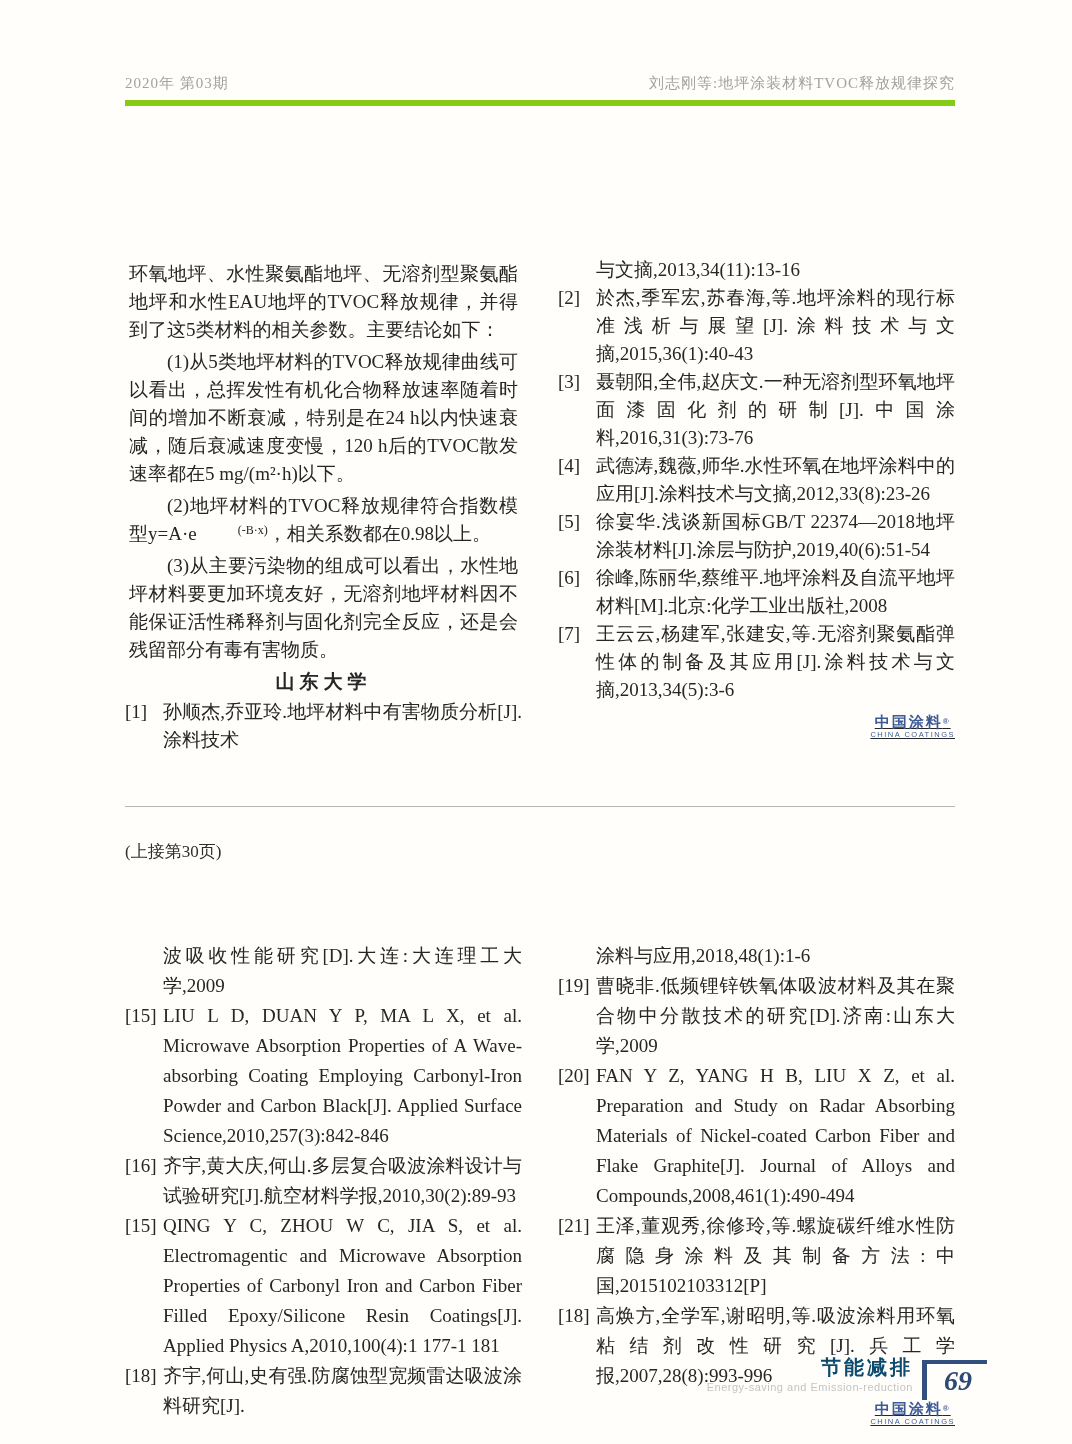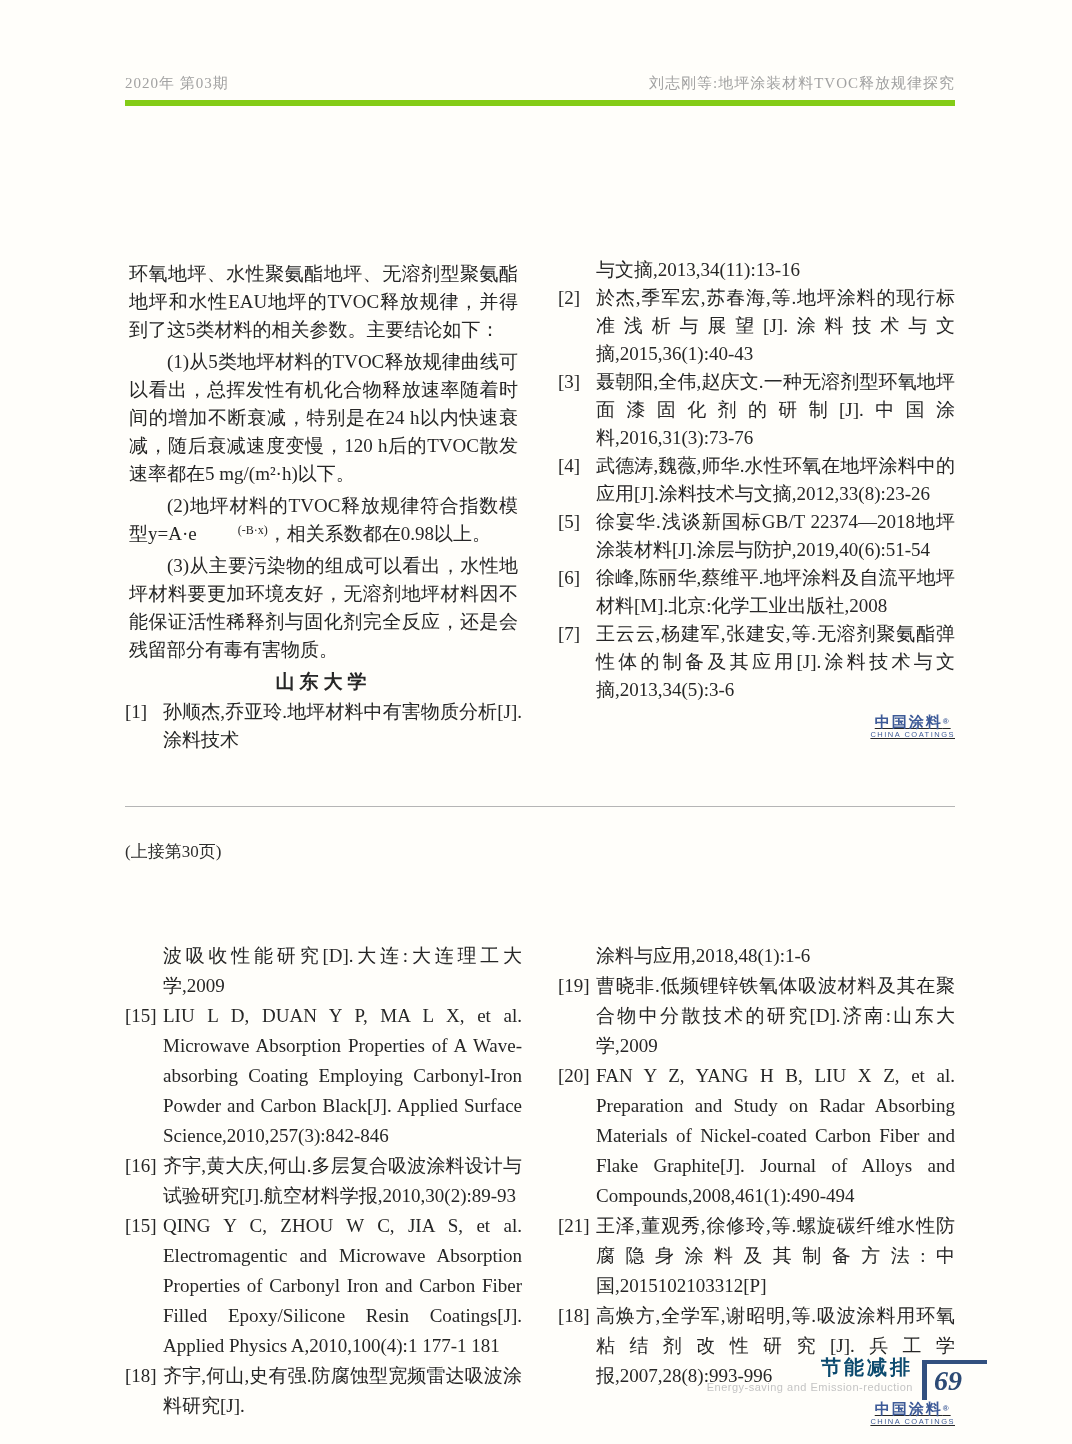--- a/index.html
+++ b/index.html
@@ -39,21 +39,21 @@
   .footer-labels { position:absolute; top:1356px; right:159px; text-align:right; font-family:"Liberation Sans","DejaVu Sans",sans-serif; }
   .footer-cn { font-size:20px; font-weight:bold; color:#0c4a6e; letter-spacing:3px; line-height:22px; }
   .footer-en { font-size:11px; color:#c4c4c4; margin-top:3px; letter-spacing:0.5px; }
   .page-num-block {
     position:absolute; top:1360px; left:922px; width:60px; height:36px;
     border-top:4px solid #32507f; border-left:5px solid #32507f;
   }
   .page-num {
     font-size:28px; font-style:italic; font-weight:bold; color:#2c4a75;
     font-family:"Liberation Serif","DejaVu Serif",serif;
-    padding-left:7px; line-height:34px;
+    padding-left:17px; line-height:34px;
   }
 </style>
 </head>
 <body>
 
 <div class="sheet">
 
   <div class="page-header">
     <span>2020年 第03期</span>
     <span>刘志刚等:地坪涂装材料TVOC释放规律探究</span>

